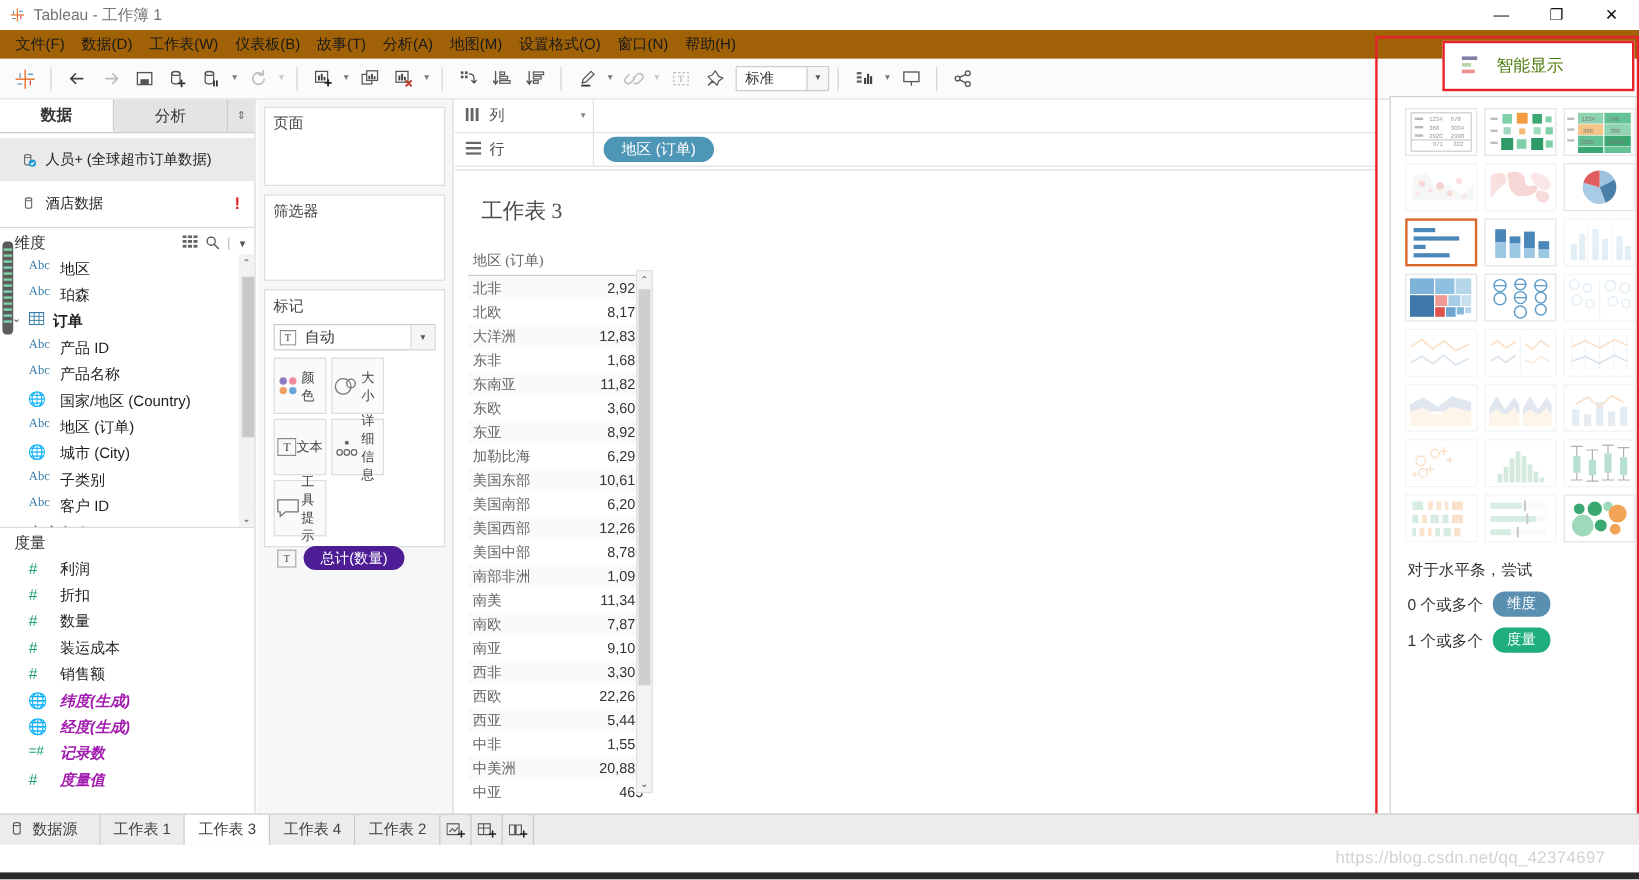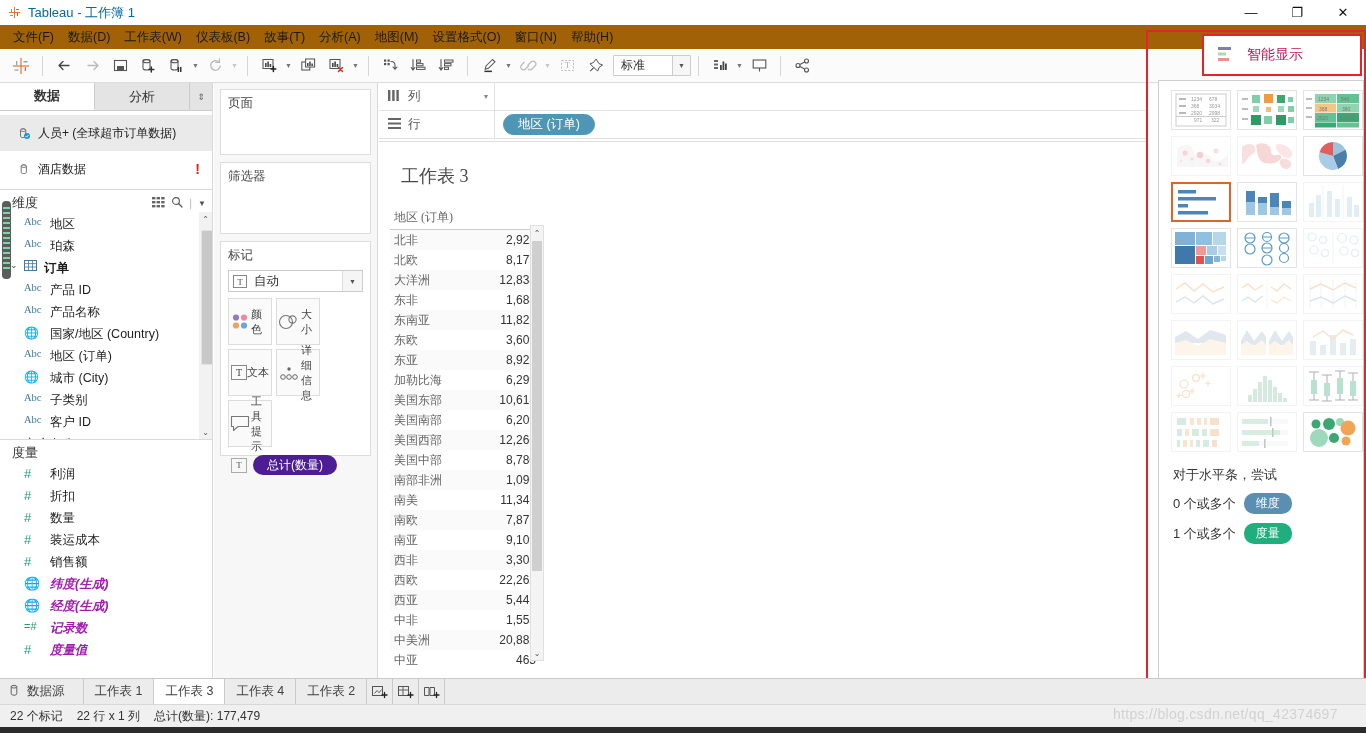--- a/index.html
+++ b/index.html
@@ -12,21 +12,21 @@
     color: #333;
   }
   #app { position: relative; width: 1366px; height: 733px; }
 
   
   .titlebar {
     position: absolute; left: 0; top: 0; width: 1366px; height: 25px;
     background: #ffffff; display: flex; align-items: center;
   }
   .tb-logo { width: 13px; height: 13px; margin-left: 8px; margin-right: 7px; position: relative; }
-  .tb-title { font-size: 13px; color: #0369a1; }
+  .tb-title { font-size: 13px; color: #737373; }
   .win-btns { position: absolute; right: 0; top: 0; height: 25px; display: flex; }
   .win-btn { width: 46px; height: 25px; display: flex; align-items: center; justify-content: center;
              font-size: 13px; color: #111; }
 
   
   .menubar {
     position: absolute; left: 0; top: 25px; width: 1366px; height: 24px;
     background: #a16207; display: flex; align-items: center; padding-left: 6px;
   }
   .menu-item { padding: 3px 7px; font-size: 12.5px; color: #1a1a1a; white-space: nowrap; }
@@ -136,21 +136,21 @@
                 border:1px solid #e0e0e0; }
   .tbl-scroll .ar { height:14px; display:flex;align-items:center;justify-content:center;font-size:8px;color:#555;}
   .tbl-scroll .th2 { position:absolute; left:1px; right:1px; top:15px; height:330px; background:#cfcfcf;}
 
   
   .showme-wrap { position:absolute; left:1146px; top:30px; width:220px; height:655px;
                  border: 2px solid #e8212a; }
   .showme-btn { position:absolute; right:2px; top:2px; width:160px; height:42px;
                 background:#fff; border:2px solid #e8212a; display:flex; align-items:center;
                 padding-left: 14px; gap: 9px; }
-  .showme-btn .lbl { font-size:14px; color:#be185d; }
+  .showme-btn .lbl { font-size:14px; color:#4d7c0f; }
   .showme-body { position:absolute; left:10px; top:48px; width:206px; height:600px;
                  background:#fff; border:1px solid #cfcfcf; }
   .thumbs { display:grid; grid-template-columns: repeat(3, 60px); gap: 6px; padding: 9px 0 0 12px; }
   .thumb { width:60px; height:40px; border:1px solid #e3e3e3; background:#fff; position:relative; overflow:hidden; }
   .thumb.sel { border:2px solid #d9672b; }
   .thumb.dis { opacity:0.42; }
   .hint { padding: 14px 0 0 14px; }
   .hint .h1 { font-size:13px; color:#333; margin-bottom:9px; }
   .hint .hr { display:flex; align-items:center; gap:8px; margin-bottom:9px; font-size:13px; color:#333;}
   .chip-blue { background:#5b8fb1; color:#fff; border-radius:10px; padding:2px 12px; font-size:12px; }
@@ -1195,22 +1195,17 @@
         </svg>
     </div>
     <div class="btab-ico">
       <svg width="16" height="14" viewBox="0 0 16 14">
           <path d="M.5 2.5h4.5v8H.5zM6 2.5h4.5v8H6z" stroke="#555" fill="none"></path>
           <path d="M12.5 7.5v5M10 10h5" stroke="#222" stroke-width="1.3" stroke-linecap="round"></path>
         </svg>
     </div>
   </div>
 
-  <div class="statusbar">
-    <span class="s first">22 个标记</span>
-    <span class="s">22 行 x 1 列</span>
-    <span class="s">总计(数量): 177,479</span>
-  </div>
 
   <div class="watermark">https://blog.csdn.net/qq_42374697</div>
   <div class="botbar"></div>
 
 </div>
 
 </body></html>

